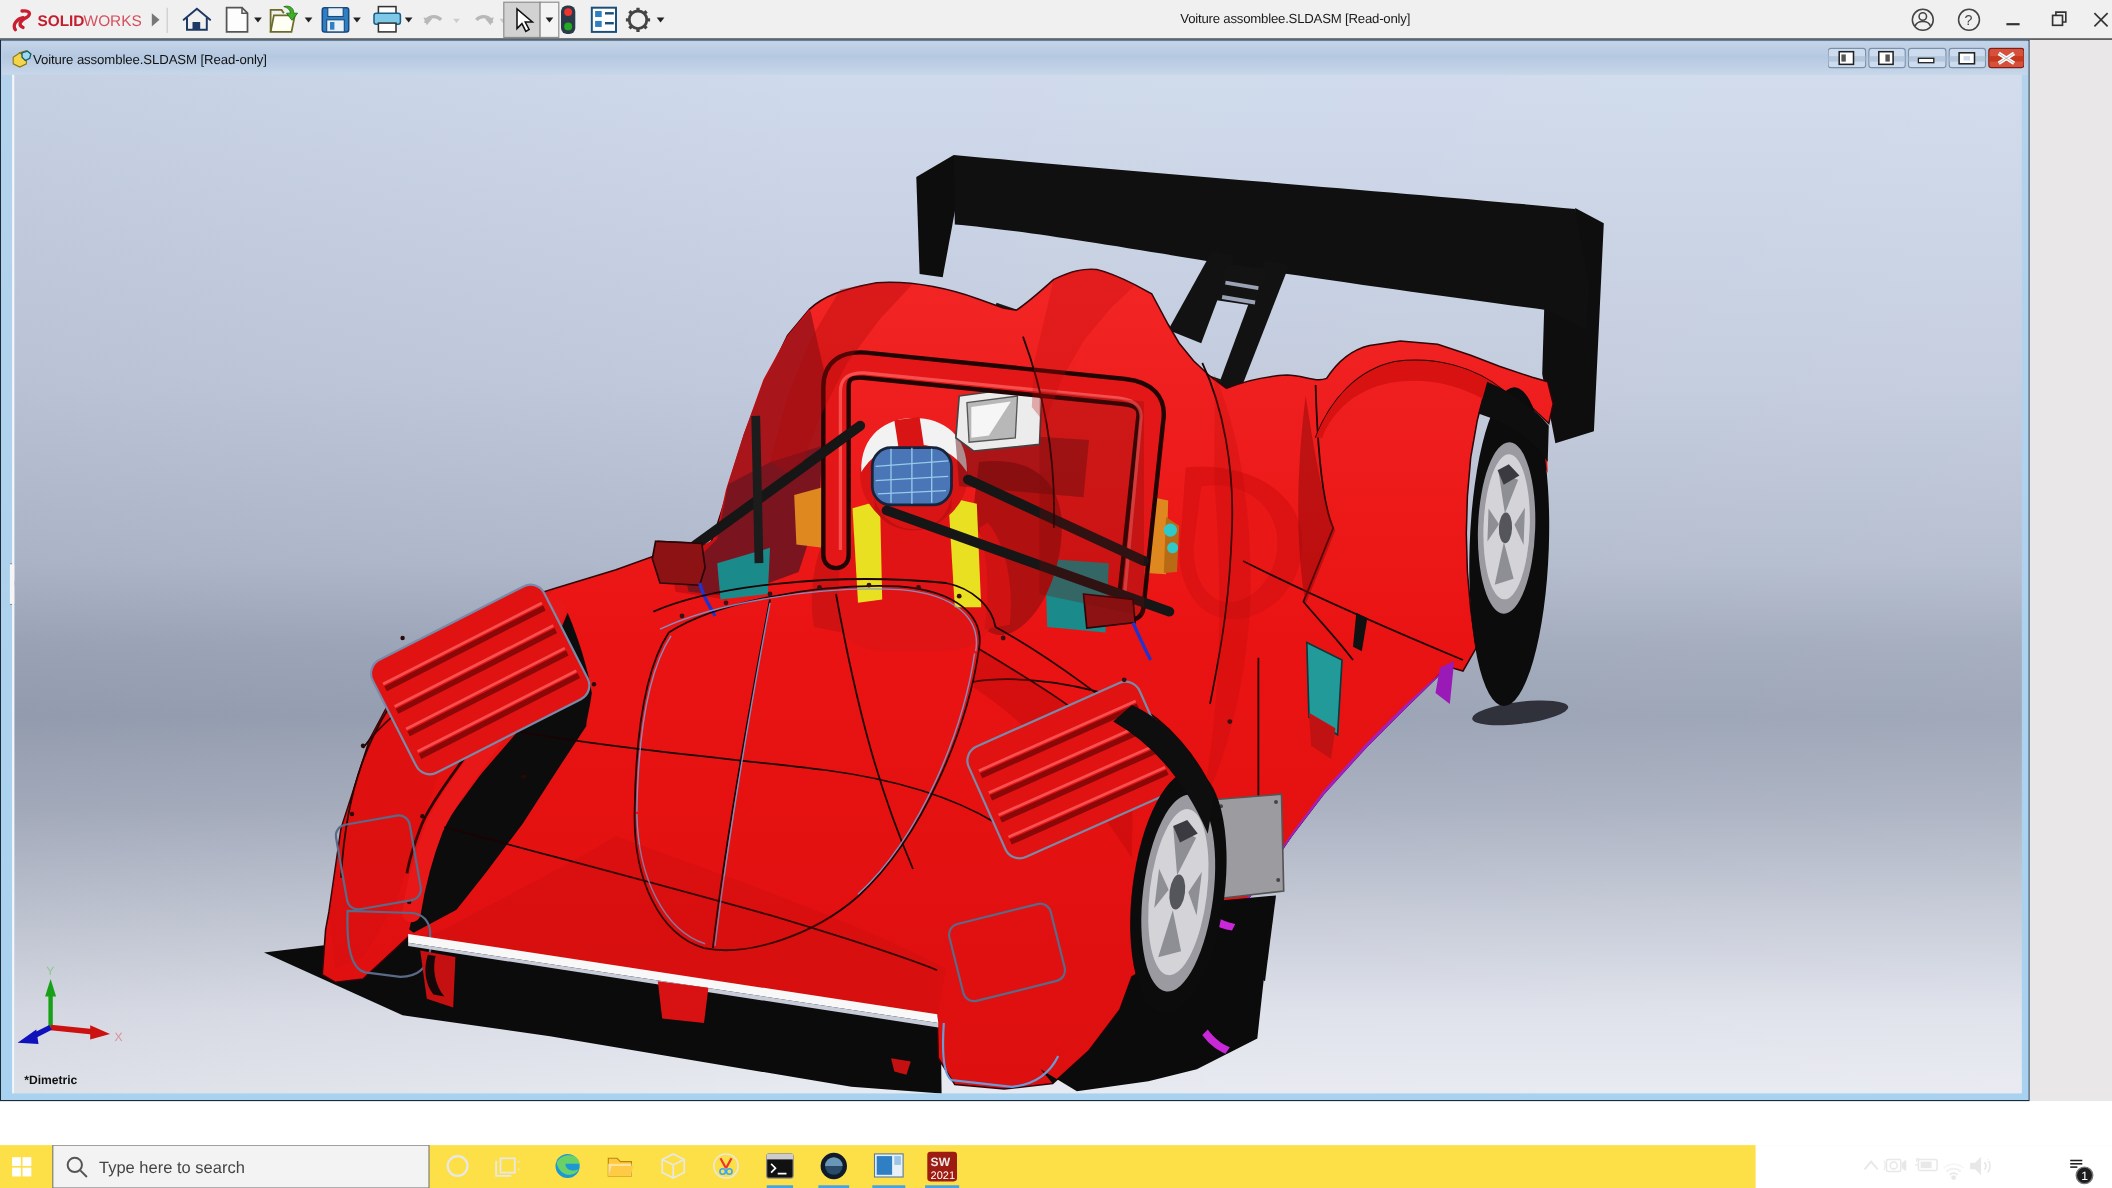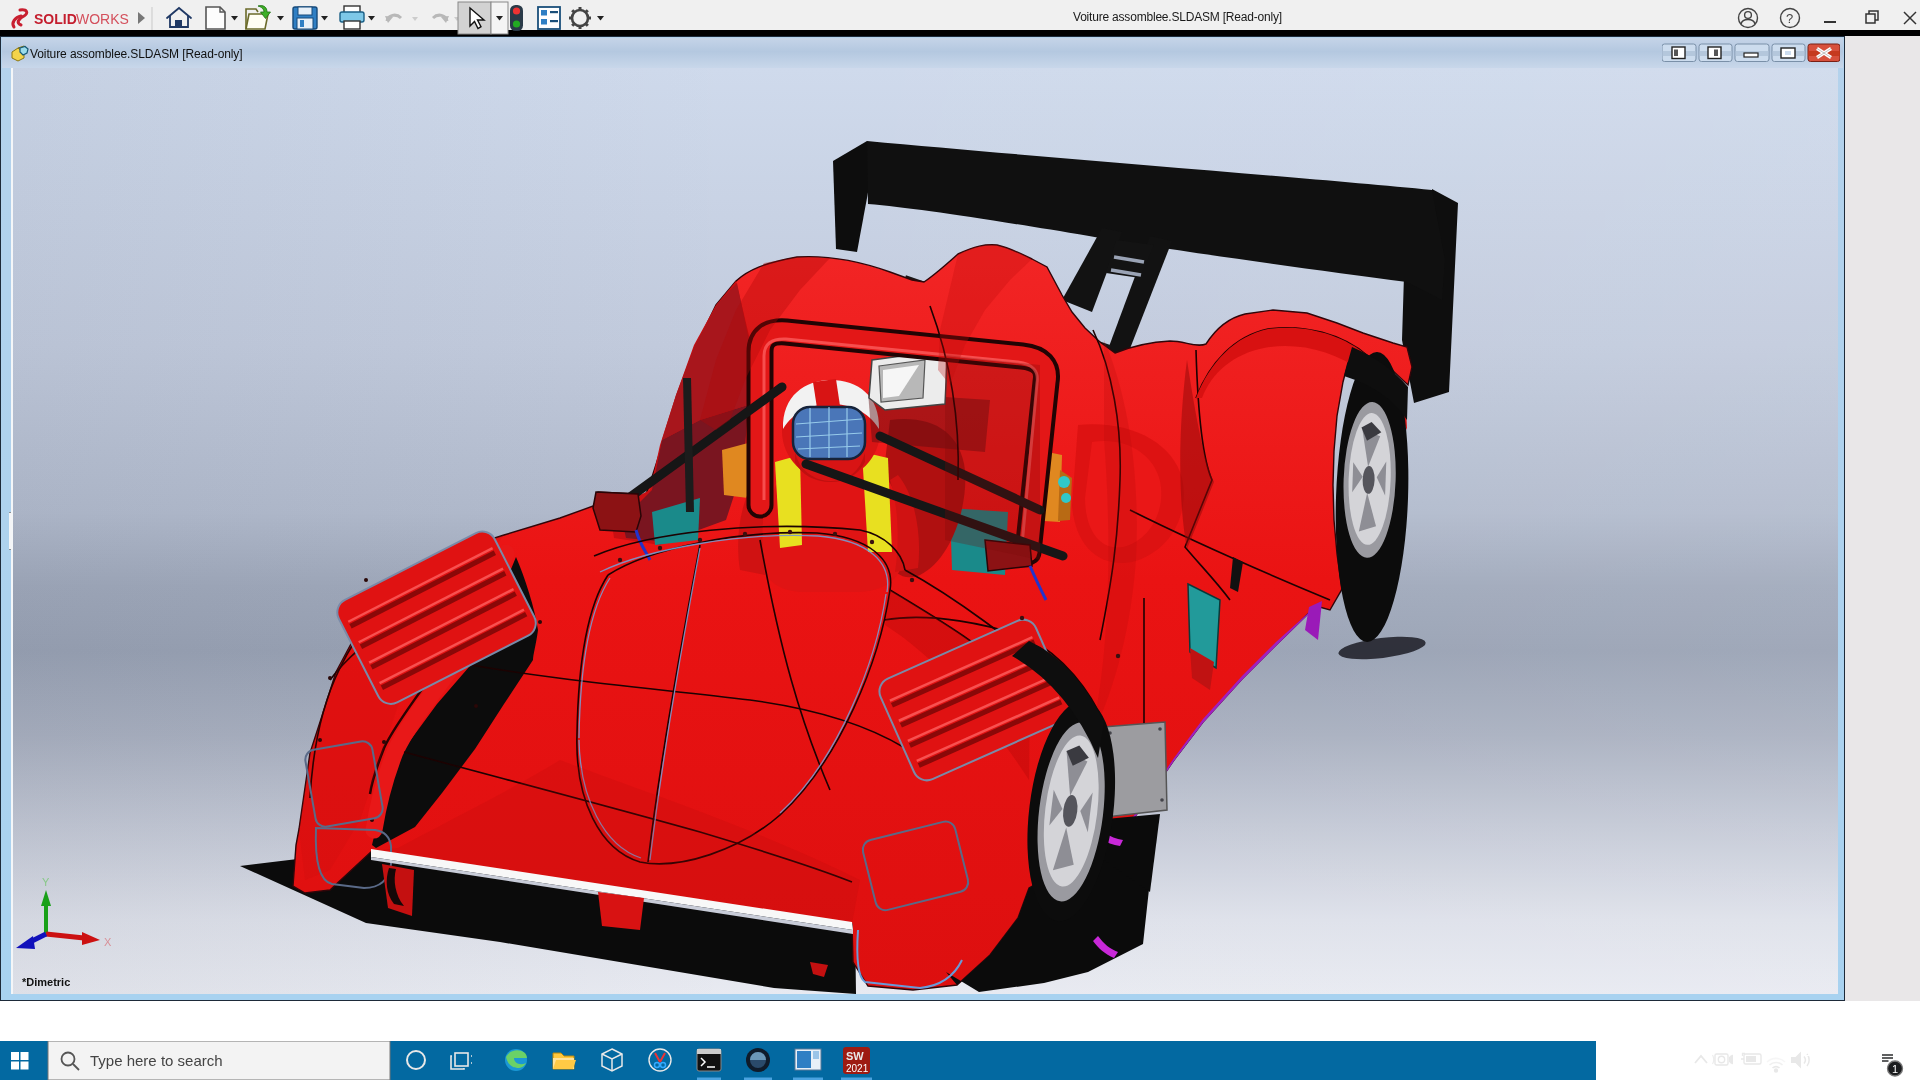--- a/index.html
+++ b/index.html
@@ -1,29 +1,29 @@
 <!DOCTYPE html>
 <html><head>
 <meta charset="utf-8">
 <style>
 * { margin:0; padding:0; box-sizing:border-box; }
 html,body { width:1920px; height:1080px; overflow:hidden; font-family:"Liberation Sans", sans-serif; background:#fff; }
-#appbar { position:absolute; left:0; top:0; width:1920px; height:36px; background:#f0f0f0; border-bottom:6px solid #000000; }
+#appbar { position:absolute; left:0; top:0; width:1920px; height:36px; background:#f0f0f0; border-bottom:1px solid #000000; }
 #logo { position:absolute; left:8px; top:5px; }
 #apptitle { position:absolute; left:1073px; top:10px; font-size:12px; letter-spacing:-0.2px; color:#1a1a1a; }
 #winctl { position:absolute; right:0; top:0; height:36px; }
 #appbg { position:absolute; left:0; top:36px; width:1920px; height:1005px; background:#e9e7e8; }
 #belowwin { position:absolute; left:0; top:1001px; width:1920px; height:40px; background:#ffffff; }
 #docwin { position:absolute; left:0px; top:36px; width:1845px; height:965px; background:#b9d8f0; border:1px solid #1d2a39; }
 #docframe { position:absolute; left:0px; top:0px; width:1843px; height:963px; background:linear-gradient(180deg,#b4d2ec 0%,#a8d2f0 100%); }
 #doctitle { position:absolute; left:1px; top:1px; width:1841px; height:30px; background:linear-gradient(180deg,#c5d4e8 0%,#b4c8e0 45%,#c8d7ea 100%); font-size:12px; letter-spacing:-0.1px; color:#111; }
 #doctitle span { position:absolute; left:28px; top:9px; }
 #viewport { position:absolute; left:10px; top:31px; width:1827px; height:926px; border-left:2px solid #f4f6f8; background:linear-gradient(90deg, rgba(25,35,55,0.05) 0%, rgba(25,35,55,0.0) 40%, rgba(255,255,255,0.07) 100%), linear-gradient(180deg,#cfdaec 0%,#c2cbdd 30%,#b2bbcd 48%,#a0a9bb 56%,#99a2b4 63%,#a9b0c0 72%,#c4c9d6 82%,#dee1ea 92%,#e8eaf1 100%); }
 #dimetric { position:absolute; left:9px; top:908px; font-size:11px; font-weight:bold; color:#111; }
-#taskbar { position:absolute; left:0; top:1041px; width:1596px; height:39px; background:#0369a1; }
+#taskbar { position:absolute; left:0; top:1041px; width:1596px; height:39px; background:#fde047; }
 </style>
 </head>
 <body>
 <div id="appbg"></div>
 <div id="belowwin"></div>
 <div id="appbar">
   <svg id="logo" width="155" height="26" viewBox="0 0 155 26">
     <g fill="none" stroke="#c81f30" stroke-width="3" stroke-linecap="round">
       <path d="M12 5 C19 4 21 8 16 11 C10 14 8 18 13 20"></path>
       <path d="M6 22 C3 18 7 12 13 11"></path>

